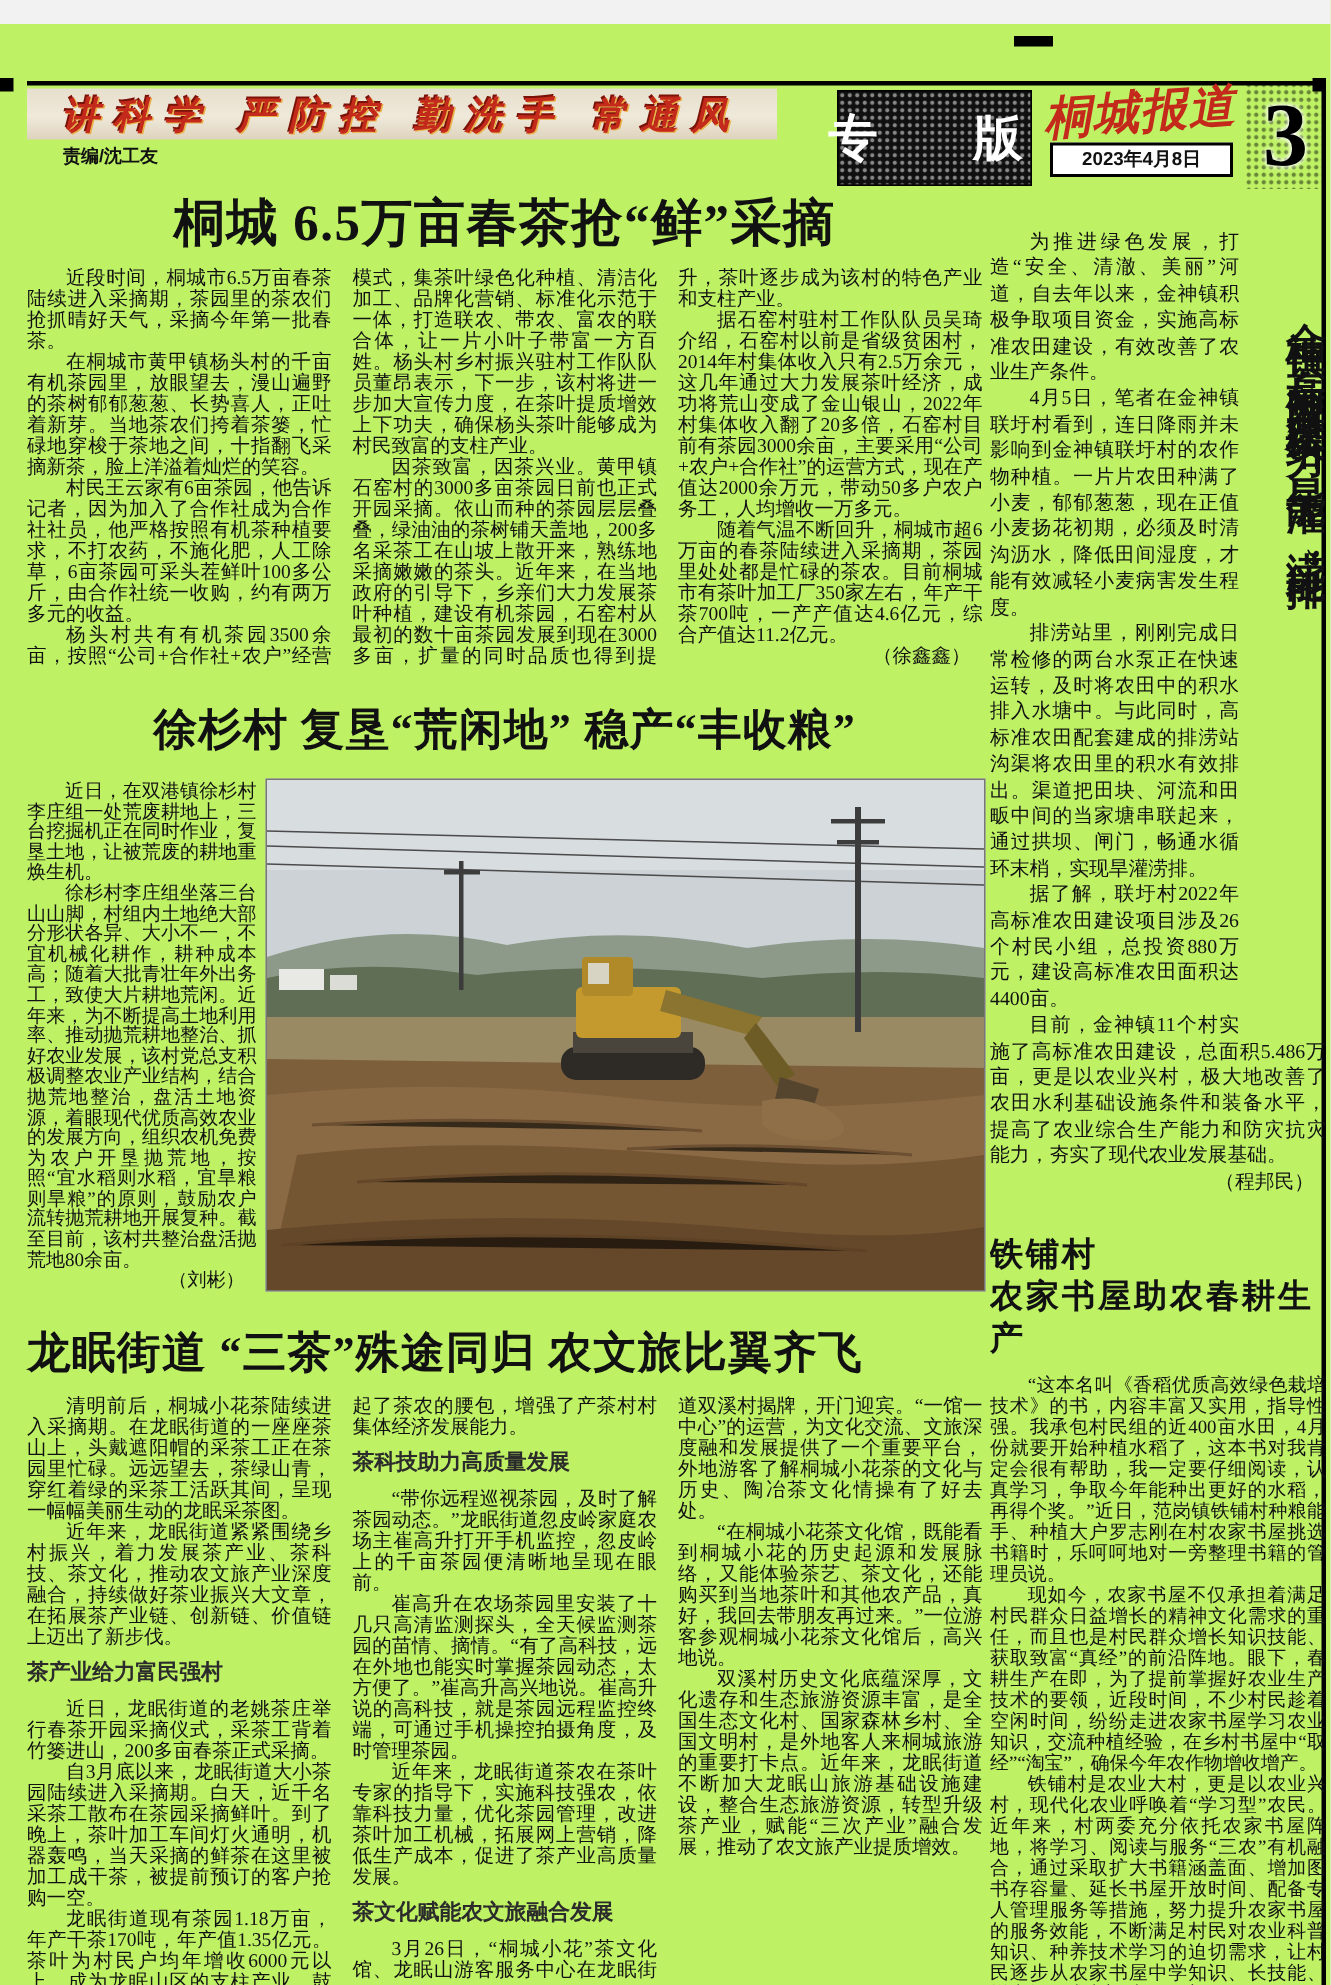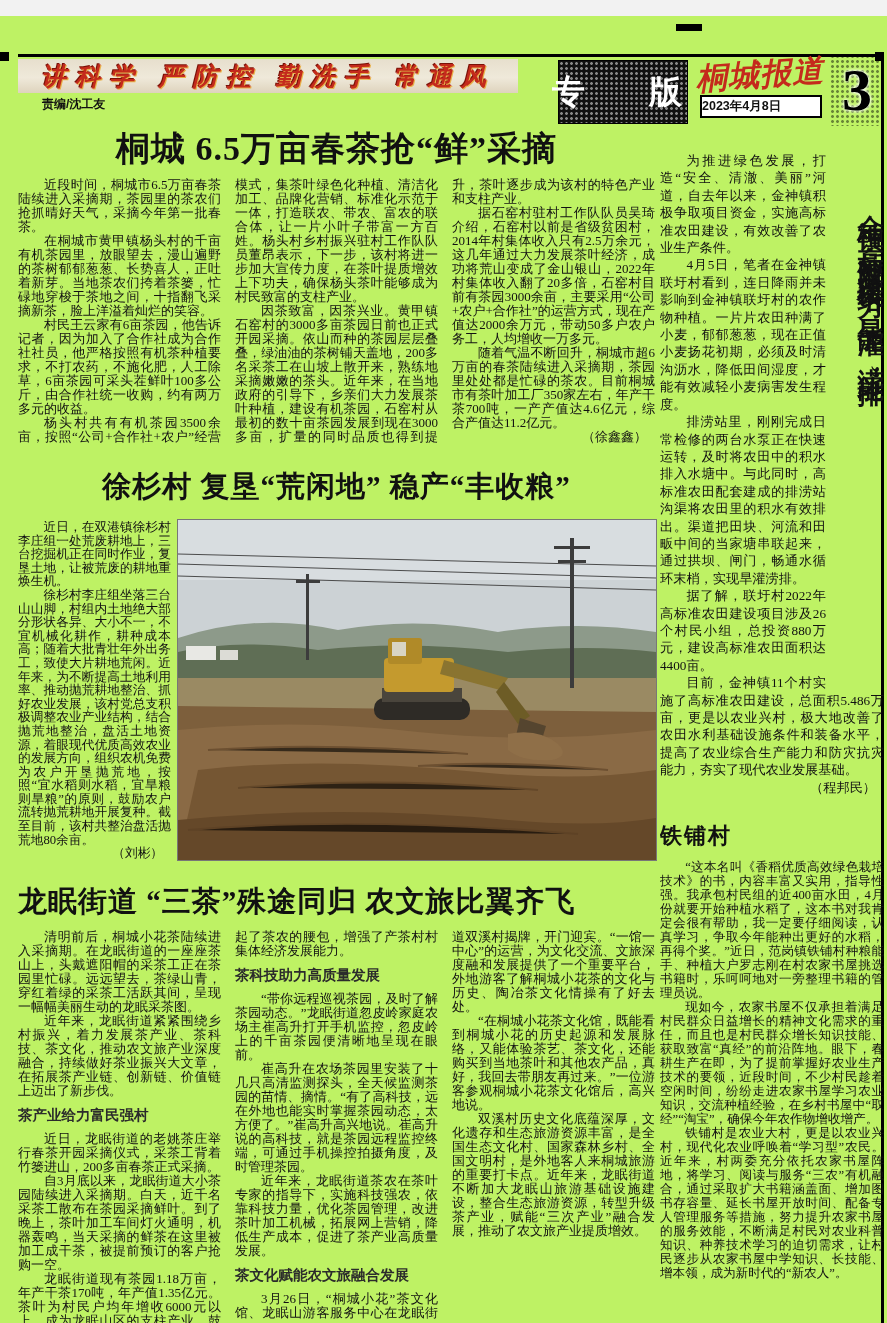--- a/index.html
+++ b/index.html
@@ -19,21 +19,21 @@
   .edition-box{position:absolute;left:558px;top:44px;width:128px;height:62px;background:#101010;
           background-image:radial-gradient(circle,rgba(255,255,255,.5) 1px,transparent 1.7px);
           background-size:5px 5px;border:1px solid #000;
           display:flex;align-items:center;justify-content:center;}
   .edition-label{color:#fff;font-size:33px;font-weight:bold;letter-spacing:22px;padding-left:10px;
           font-family:Liberation Mono, monospace;white-space:nowrap;}
   .masthead{position:absolute;left:693px;top:38px;width:134px;text-align:center;
           font-size:31px;font-weight:bold;font-style:italic;color:#c42a1c;
           transform:rotate(-4deg);white-space:nowrap;letter-spacing:1px;}
   .date-box{position:absolute;left:700px;top:79px;width:118px;height:19px;border:2px solid #000;
-          background:#fff;font-size:12.5px;font-weight:bold;text-align:left;line-height:19px;
+          background:#fff;font-size:12.5px;font-weight:bold;text-align:center;line-height:19px;
           font-family:"Liberation Sans",sans-serif;}
   .pagenum-box{position:absolute;left:830px;top:38px;width:54px;height:72px;
           background-image:radial-gradient(circle,rgba(0,0,0,.45) 1px,transparent 1.8px);
           background-size:5px 5px;display:flex;align-items:center;justify-content:center;}
   .pagenum{font-size:60px;font-weight:bold;line-height:70px;color:#000;
           text-shadow:0 0 3px #fff,0 0 5px #fff;font-family:"Liberation Serif",serif;}
   
   .headline-1{position:absolute;left:18px;top:110px;width:637px;text-align:center;
           font-size:34px;font-weight:bold;letter-spacing:1px;white-space:nowrap;}
   .headline-2{position:absolute;left:18px;top:451px;width:637px;text-align:center;
@@ -182,20 +182,21 @@
         <p>为推进绿色发展，打造“安全、清澈、美丽”河道，自去年以来，金神镇积极争取项目资金，实施高标准农田建设，有效改善了农业生产条件。</p>
         <p>4月5日，笔者在金神镇联圩村看到，连日降雨并未影响到金神镇联圩村的农作物种植。一片片农田种满了小麦，郁郁葱葱，现在正值小麦扬花初期，必须及时清沟沥水，降低田间湿度，才能有效减轻小麦病害发生程度。</p>
         <p>排涝站里，刚刚完成日常检修的两台水泵正在快速运转，及时将农田中的积水排入水塘中。与此同时，高标准农田配套建成的排涝站沟渠将农田里的积水有效排出。渠道把田块、河流和田畈中间的当家塘串联起来，通过拱坝、闸门，畅通水循环末梢，实现旱灌涝排。</p>
         <p>据了解，联圩村2022年高标准农田建设项目涉及26个村民小组，总投资880万元，建设高标准农田面积达4400亩。</p>
         <p>目前，金神镇11个村实施了高标准农田建设，总面积5.486万亩，更是以农业兴村，极大地改善了农田水利基础设施条件和装备水平，提高了农业综合生产能力和防灾抗灾能力，夯实了现代农业发展基础。</p>
         <p class="byline">（程邦民）</p>
       </div>
     </div>
     <div class="tiepu">
       <div class="tiepu-title">铁铺村</div>
+      <div class="tiepu-title">农家书屋助农春耕生产</div>
       <div class="tiepu-body">
         <p>“这本名叫《香稻优质高效绿色栽培技术》的书，内容丰富又实用，指导性强。我承包村民组的近400亩水田，4月份就要开始种植水稻了，这本书对我肯定会很有帮助，我一定要仔细阅读，认真学习，争取今年能种出更好的水稻，再得个奖。”近日，范岗镇铁铺村种粮能手、种植大户罗志刚在村农家书屋挑选书籍时，乐呵呵地对一旁整理书籍的管理员说。</p>
         <p>现如今，农家书屋不仅承担着满足村民群众日益增长的精神文化需求的重任，而且也是村民群众增长知识技能、获取致富“真经”的前沿阵地。眼下，春耕生产在即，为了提前掌握好农业生产技术的要领，近段时间，不少村民趁着空闲时间，纷纷走进农家书屋学习农业知识，交流种植经验，在乡村书屋中“取经”“淘宝”，确保今年农作物增收增产。</p>
         <p>铁铺村是农业大村，更是以农业兴村，现代化农业呼唤着“学习型”农民。近年来，村两委充分依托农家书屋阵地，将学习、阅读与服务“三农”有机融合，通过采取扩大书籍涵盖面、增加图书存容量、延长书屋开放时间、配备专人管理服务等措施，努力提升农家书屋的服务效能，不断满足村民对农业科普知识、种养技术学习的迫切需求，让村民逐步从农家书屋中学知识、长技能、增本领，成为新时代的“新农人”。</p>
 
       </div>
     </div>
   </div>
 
 </div>

